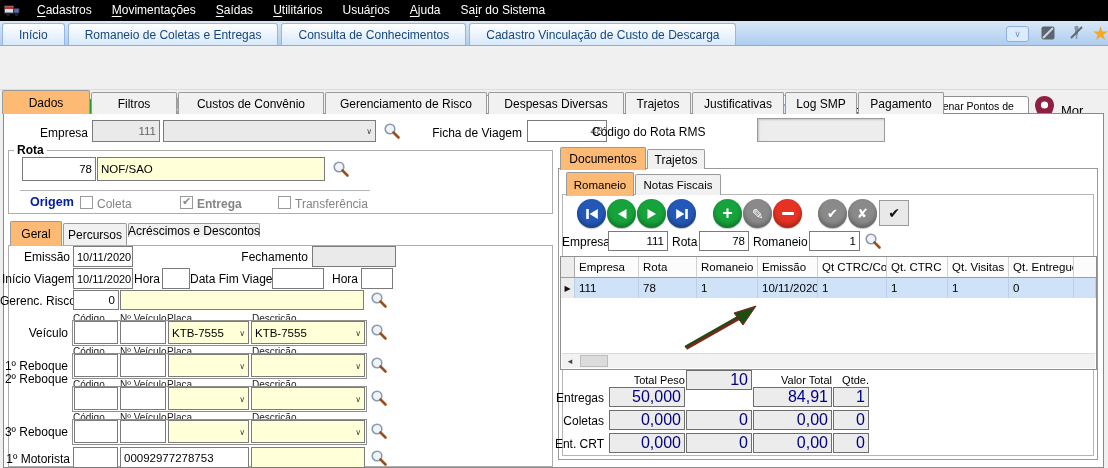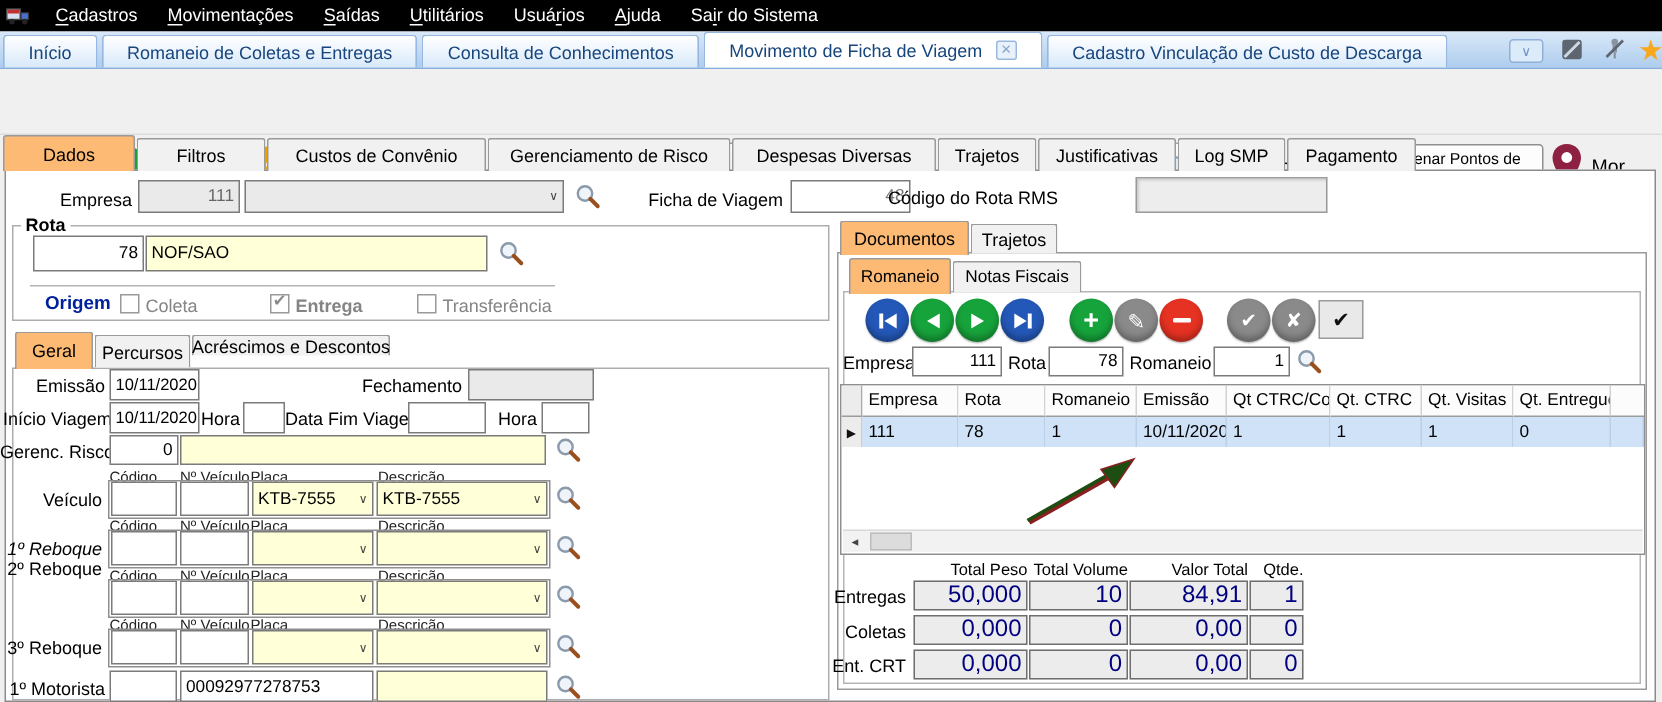--- a/index.html
+++ b/index.html
@@ -89,21 +89,20 @@
       <div class="menu-item"><u>A</u>juda</div>
       <div class="menu-item">Sa<u>i</u>r do Sistema</div>
     </div>
 </div>
 
 <div class="mdibar">
   <div id="mdi-tabs" style="display:flex;align-items:flex-end">
       <div class="mdi-tab">Início</div>
       <div class="mdi-tab">Romaneio de Coletas e Entregas</div>
       <div class="mdi-tab">Consulta de Conhecimentos</div>
-      <div class="mdi-tab active">Movimento de Ficha de Viagem<span class="tab-close">✕</span></div>
       <div class="mdi-tab">Cadastro Vinculação de Custo de Descarga</div>
     </div>
 </div>
 <div class="winbtn" style="left:1006px;top:26px;width:23px;height:16px;border:1px solid #8fb0d8;border-radius:3px;background:#dcebf9;color:#6f93c0;font-size:9px">∨</div>
 <div class="winbtn" style="left:1040px;top:25px">
   <svg width="16" height="16" viewBox="0 0 16 16">
       <rect x="1.5" y="1.5" width="13" height="13" rx="2" fill="#5d6670"></rect>
       <line x1="13" y1="3" x2="3" y2="13" stroke="#cdd8e4" stroke-width="2"></line>
     </svg>
 </div>
@@ -419,21 +418,21 @@
 <div class="lbl r" style="left: 2px; top: 326px; width: 66px;">Veículo</div>
 <div class="vbox" style="left: 72px; top: 320px;"></div>
 <div class="fld" style="left: 74px; top: 321px; width: 44px; height: 23px;"></div>
 <div class="fld" style="left: 120px; top: 321px; width: 46px; height: 23px;"></div>
 <div class="fld combo" style="left: 168px; top: 321px; width: 81px; height: 23px;">KTB-7555<span class="carr">∨</span></div>
 <div class="fld combo" style="left: 251px; top: 321px; width: 114px; height: 23px;">KTB-7555<span class="carr">∨</span></div>
 <div class="vhdr" style="left: 73px; top: 346px;">Código</div>
 <div class="vhdr" style="left: 120px; top: 346px;">Nº Veículo</div>
 <div class="vhdr" style="left: 167px; top: 346px;">Placa</div>
 <div class="vhdr" style="left: 252px; top: 346px;">Descrição</div>
-<div class="lbl r" style="left: 2px; top: 359px; width: 66px; font-style: italic;">1º Reboque</div>
+<div class="lbl r" style="left: 2px; top: 359px; width: 66px;">1º Reboque</div>
 <div class="vbox" style="left: 72px; top: 353px;"></div>
 <div class="fld" style="left: 74px; top: 354px; width: 44px; height: 23px;"></div>
 <div class="fld" style="left: 120px; top: 354px; width: 46px; height: 23px;"></div>
 <div class="fld combo" style="left: 168px; top: 354px; width: 81px; height: 23px;">
     <span class="carr">∨</span>
   </div>
 <div class="fld combo" style="left: 251px; top: 354px; width: 114px; height: 23px;">
     <span class="carr">∨</span>
   </div>
 <div class="vhdr" style="left: 73px; top: 379px;">Código</div>
@@ -517,21 +516,21 @@
       <circle cx="7" cy="7" r="4.8" fill="#eef4fa" stroke="#8a9aab" stroke-width="1.6"></circle>
       <line x1="10.5" y1="10.5" x2="15.5" y2="15.5" stroke="#9a4f1e" stroke-width="2.6" stroke-linecap="round"></line>
     </svg>
   </div>
 <div class="tlbl" style="left: 609px; top: 374px; width: 76px;">Total Peso</div>
 <div class="tlbl" style="left: 686px; top: 374px; width: 66px;">Total Volume</div>
 <div class="tlbl" style="left: 753px; top: 374px; width: 79px;">Valor Total</div>
 <div class="tlbl" style="left: 833px; top: 374px; width: 36px;">Qtde.</div>
 <div class="lbl r" style="left: 538px; top: 391px; width: 66px;">Entregas</div>
 <div class="tfld" style="left: 609px; top: 387px; width: 76px;">50,000</div>
-<div class="tfld" style="left: 686px; top: 387px; width: 66px;">10</div>
+<div class="tfld" style="left: 686px; top: 370px; width: 66px;">10</div>
 <div class="tfld" style="left: 753px; top: 387px; width: 79px;">84,91</div>
 <div class="tfld" style="left: 833px; top: 387px; width: 36px;">1</div>
 <div class="lbl r" style="left: 538px; top: 414px; width: 66px;">Coletas</div>
 <div class="tfld" style="left: 609px; top: 410px; width: 76px;">0,000</div>
 <div class="tfld" style="left: 686px; top: 410px; width: 66px;">0</div>
 <div class="tfld" style="left: 753px; top: 410px; width: 79px;">0,00</div>
 <div class="tfld" style="left: 833px; top: 410px; width: 36px;">0</div>
 <div class="lbl r" style="left: 538px; top: 437px; width: 66px;">Ent. CRT</div>
 <div class="tfld" style="left: 609px; top: 433px; width: 76px;">0,000</div>
 <div class="tfld" style="left: 686px; top: 433px; width: 66px;">0</div>

